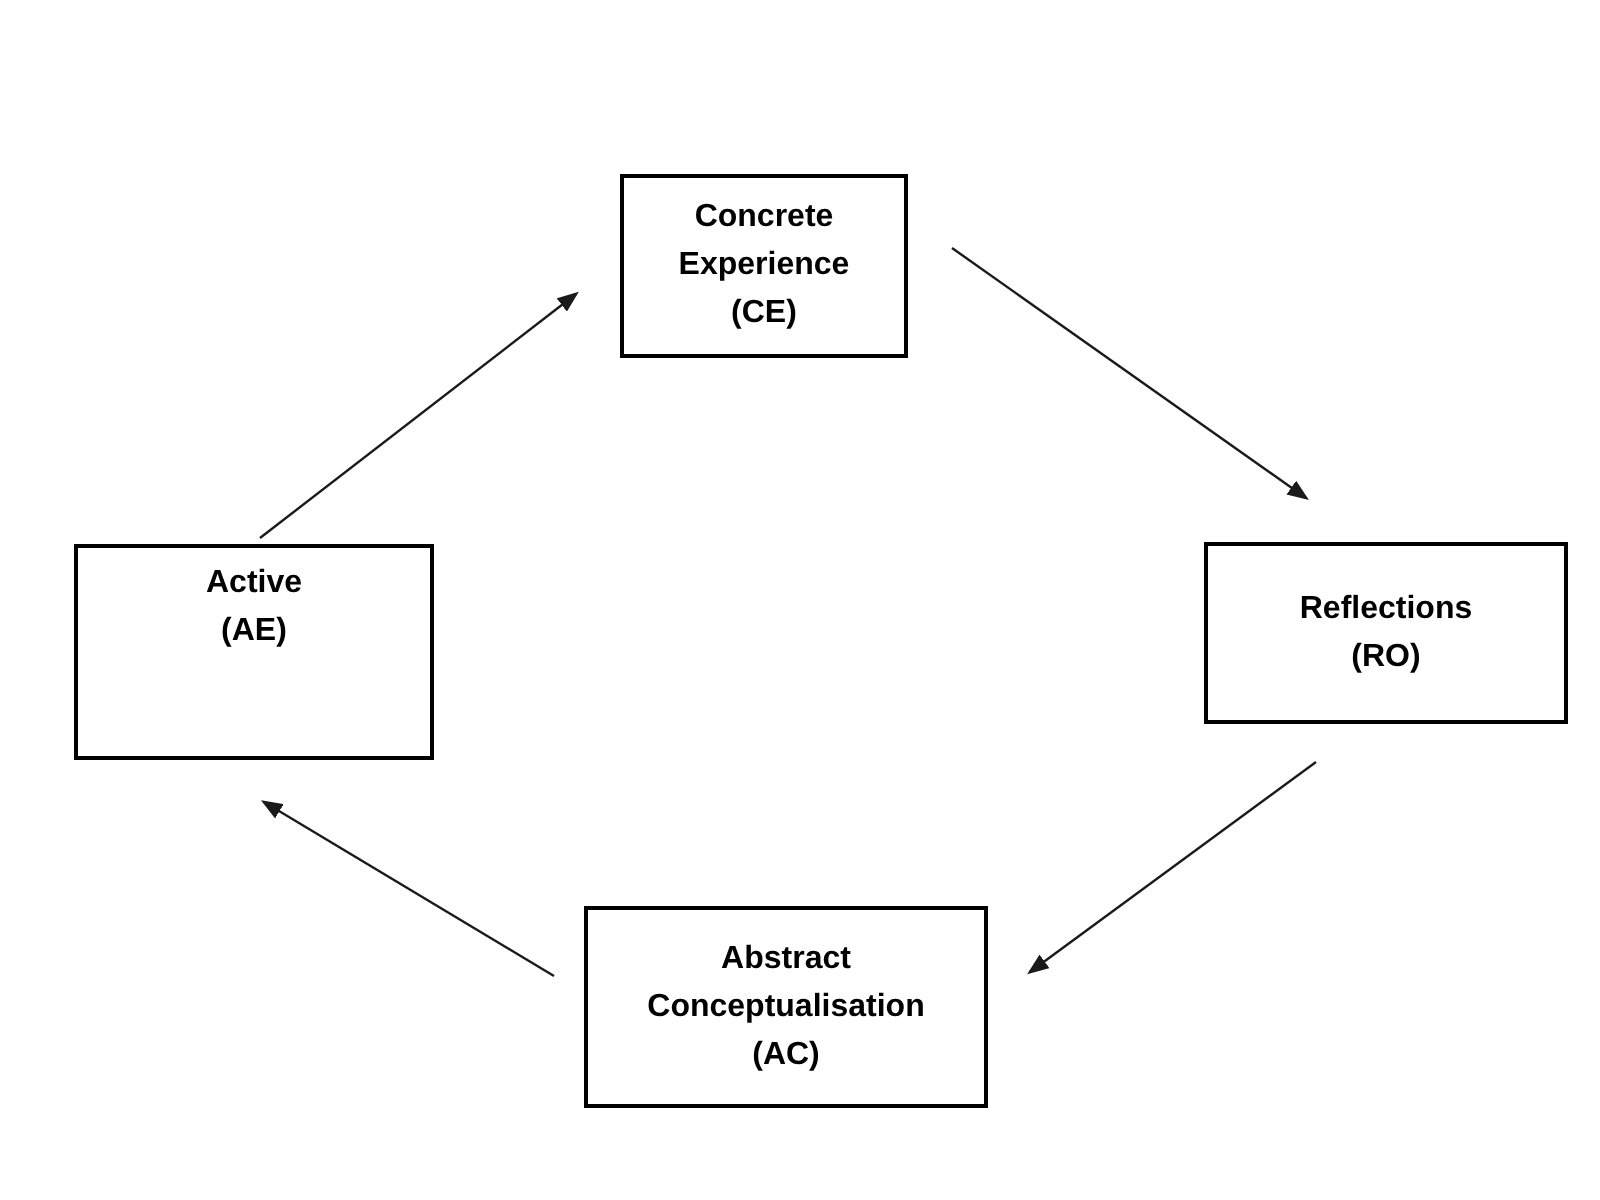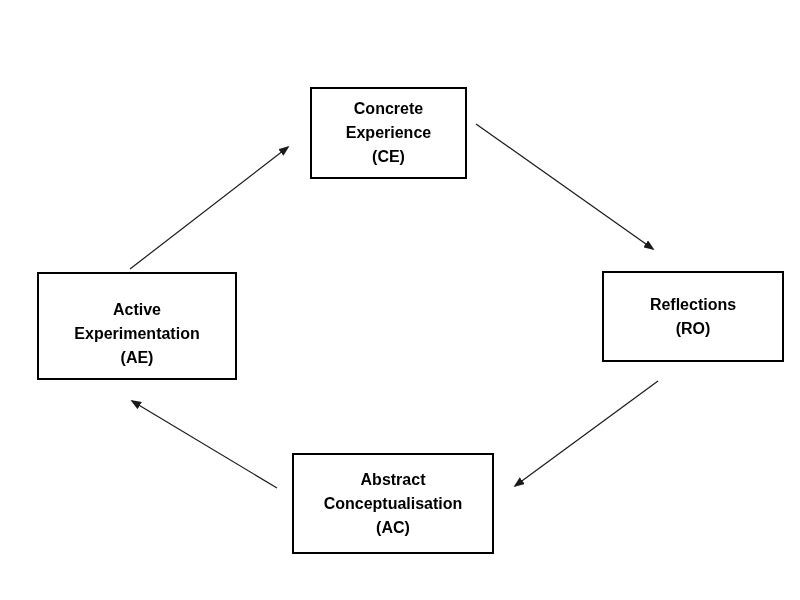--- a/index.html
+++ b/index.html
@@ -36,27 +36,27 @@
     color: var(--text-color);
     display: flex;
     flex-direction: column;
     align-items: center;
     justify-content: center;
     text-align: center;
     font-weight: bold;
     font-size: 16px;
     line-height: 24px;
   }
-  .node-ce { left: 310px; top: 87px;  width: 157px; height: 92px; }
+  .node-ce { left: 310px; top: 87px;  width: 144px; height: 92px; }
   .node-ro { left: 602px; top: 271px; width: 182px; height: 91px; }
   .node-ac { left: 292px; top: 453px; width: 202px; height: 101px; }
   .node-ae {
-    left: 37px; top: 272px; width: 200px; height: 108px;
+    left: 37px; top: 272px; width: 180px; height: 108px;
     justify-content: flex-start;
-    padding-top: 24px;
+    padding-top: 6px;
   }
   .node-line { display: block; white-space: nowrap; }
 </style>
 </head>
 <body>
 
 <div class="canvas">
 
   <svg class="arrow-layer" viewBox="0 0 800 600" xmlns="http://www.w3.org/2000/svg">
     <defs>
@@ -82,17 +82,16 @@
   </div>
 
   <div class="node node-ac">
     <span class="node-line">Abstract</span>
     <span class="node-line">Conceptualisation</span>
     <span class="node-line">(AC)</span>
   </div>
 
   <div class="node node-ae">
     <span class="node-line">Active</span>
-    <span class="node-line">Experimentation</span>
     <span class="node-line">(AE)</span>
   </div>
 
 </div>
 
 </body></html>

